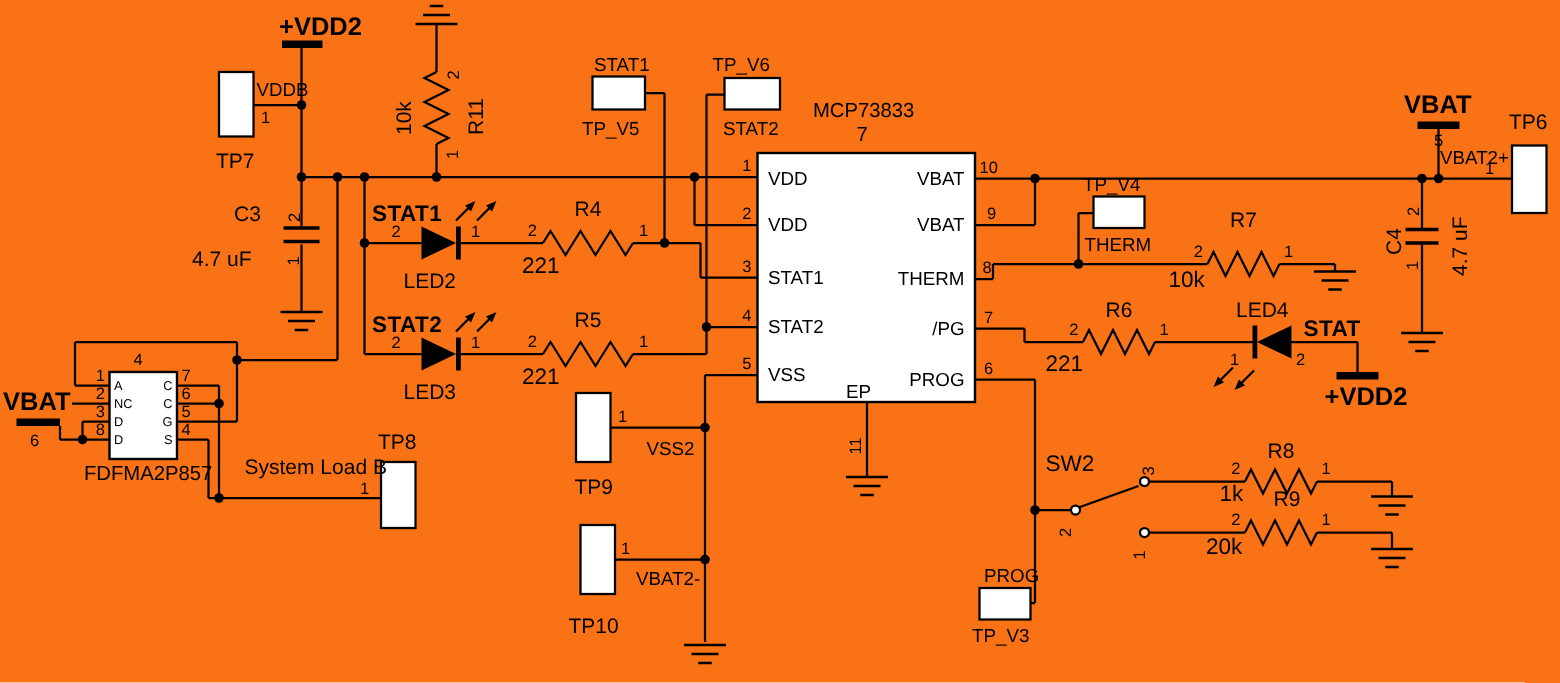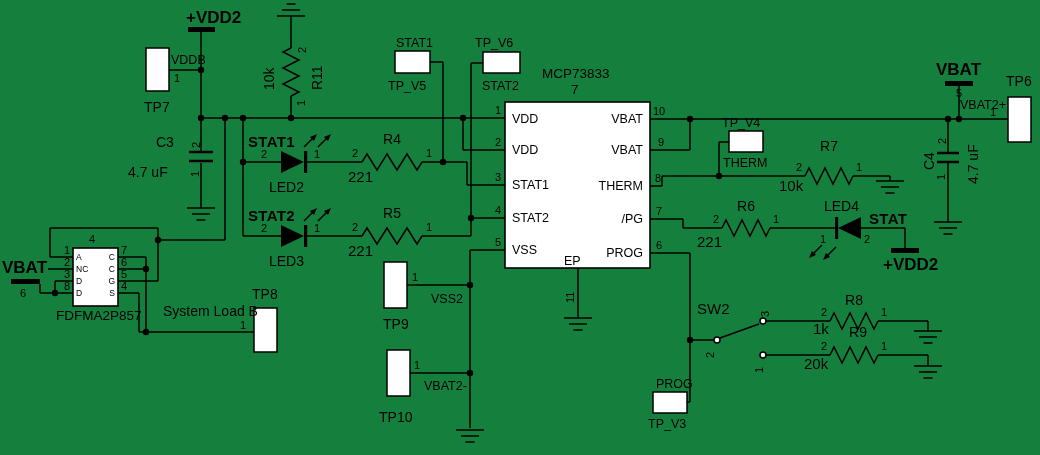--- a/index.html
+++ b/index.html
@@ -1,16 +1,16 @@
 <!DOCTYPE html>
 <html><head>
 <meta charset="utf-8">
 <style>
   html,body { margin:0; padding:0; background:#ffffff; }
-  .page { width:1040px; height:455px; background:#15803d; position:relative; }
+  .page { width:1040px; height:455px; background:#f97316; position:relative; }
   svg { display:block; }
   svg text { font-family:"Liberation Sans", sans-serif; fill:#000; }
   .pin  { font-size:11px; }
   .tiny { font-size:8.5px; }
   .icn  { font-size:12.5px; }
   .lbl  { font-size:14px; }
   .val  { font-size:15px; }
   .part { font-size:13.5px; }
   .net  { font-size:15px; font-weight:bold; letter-spacing:.3px; }
   .pwr  { font-size:17px; font-weight:bold; }

